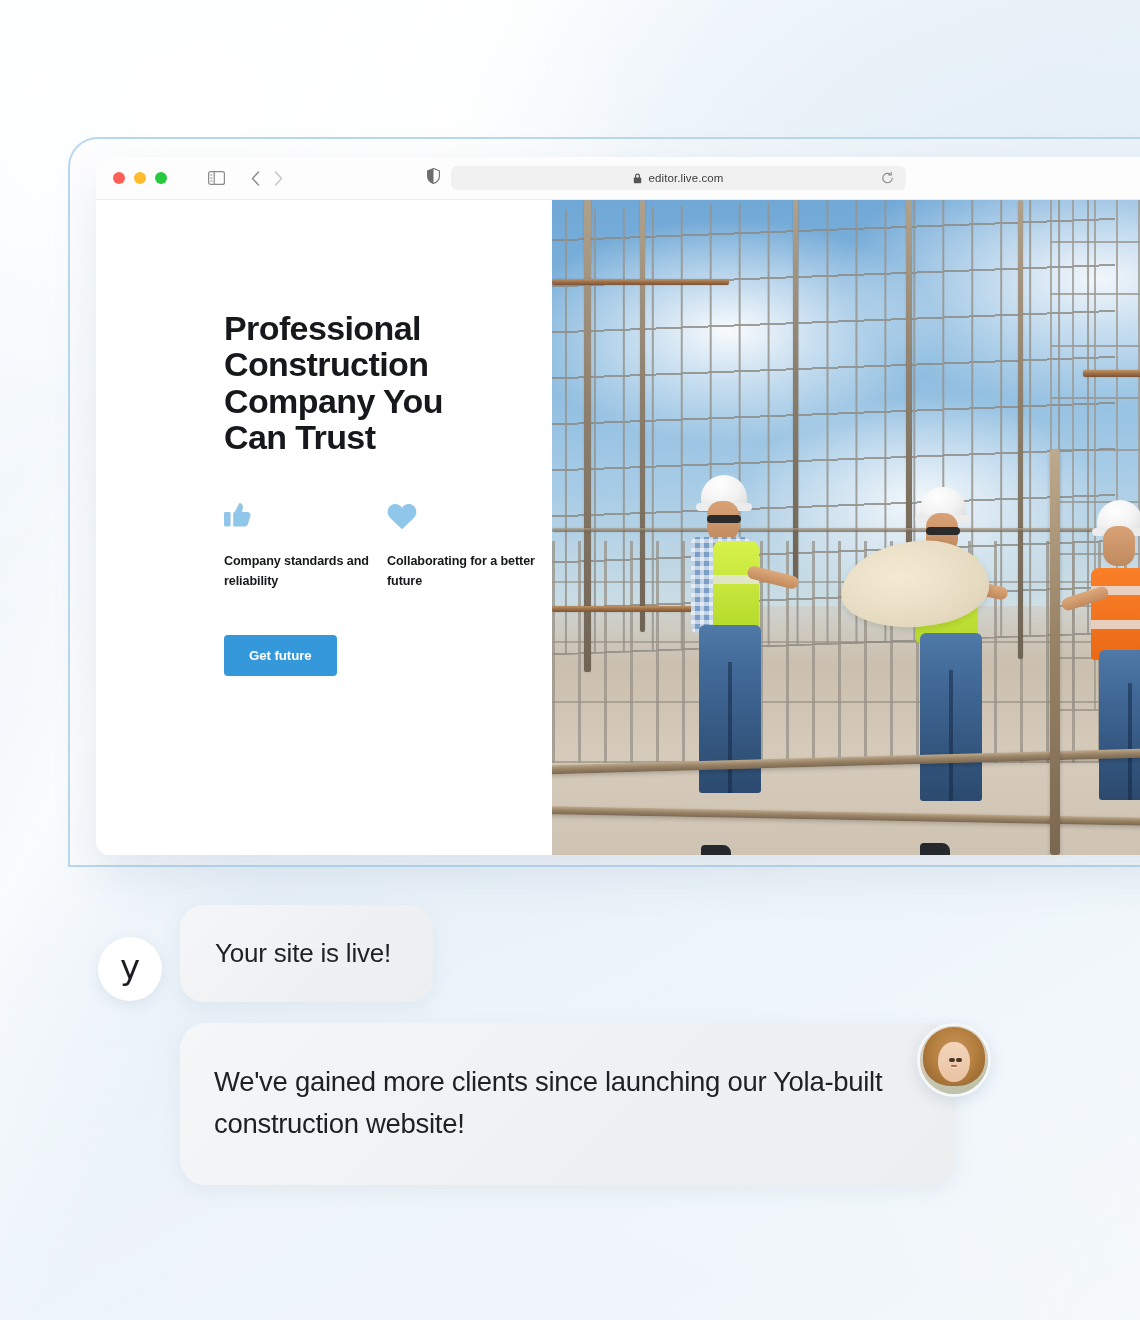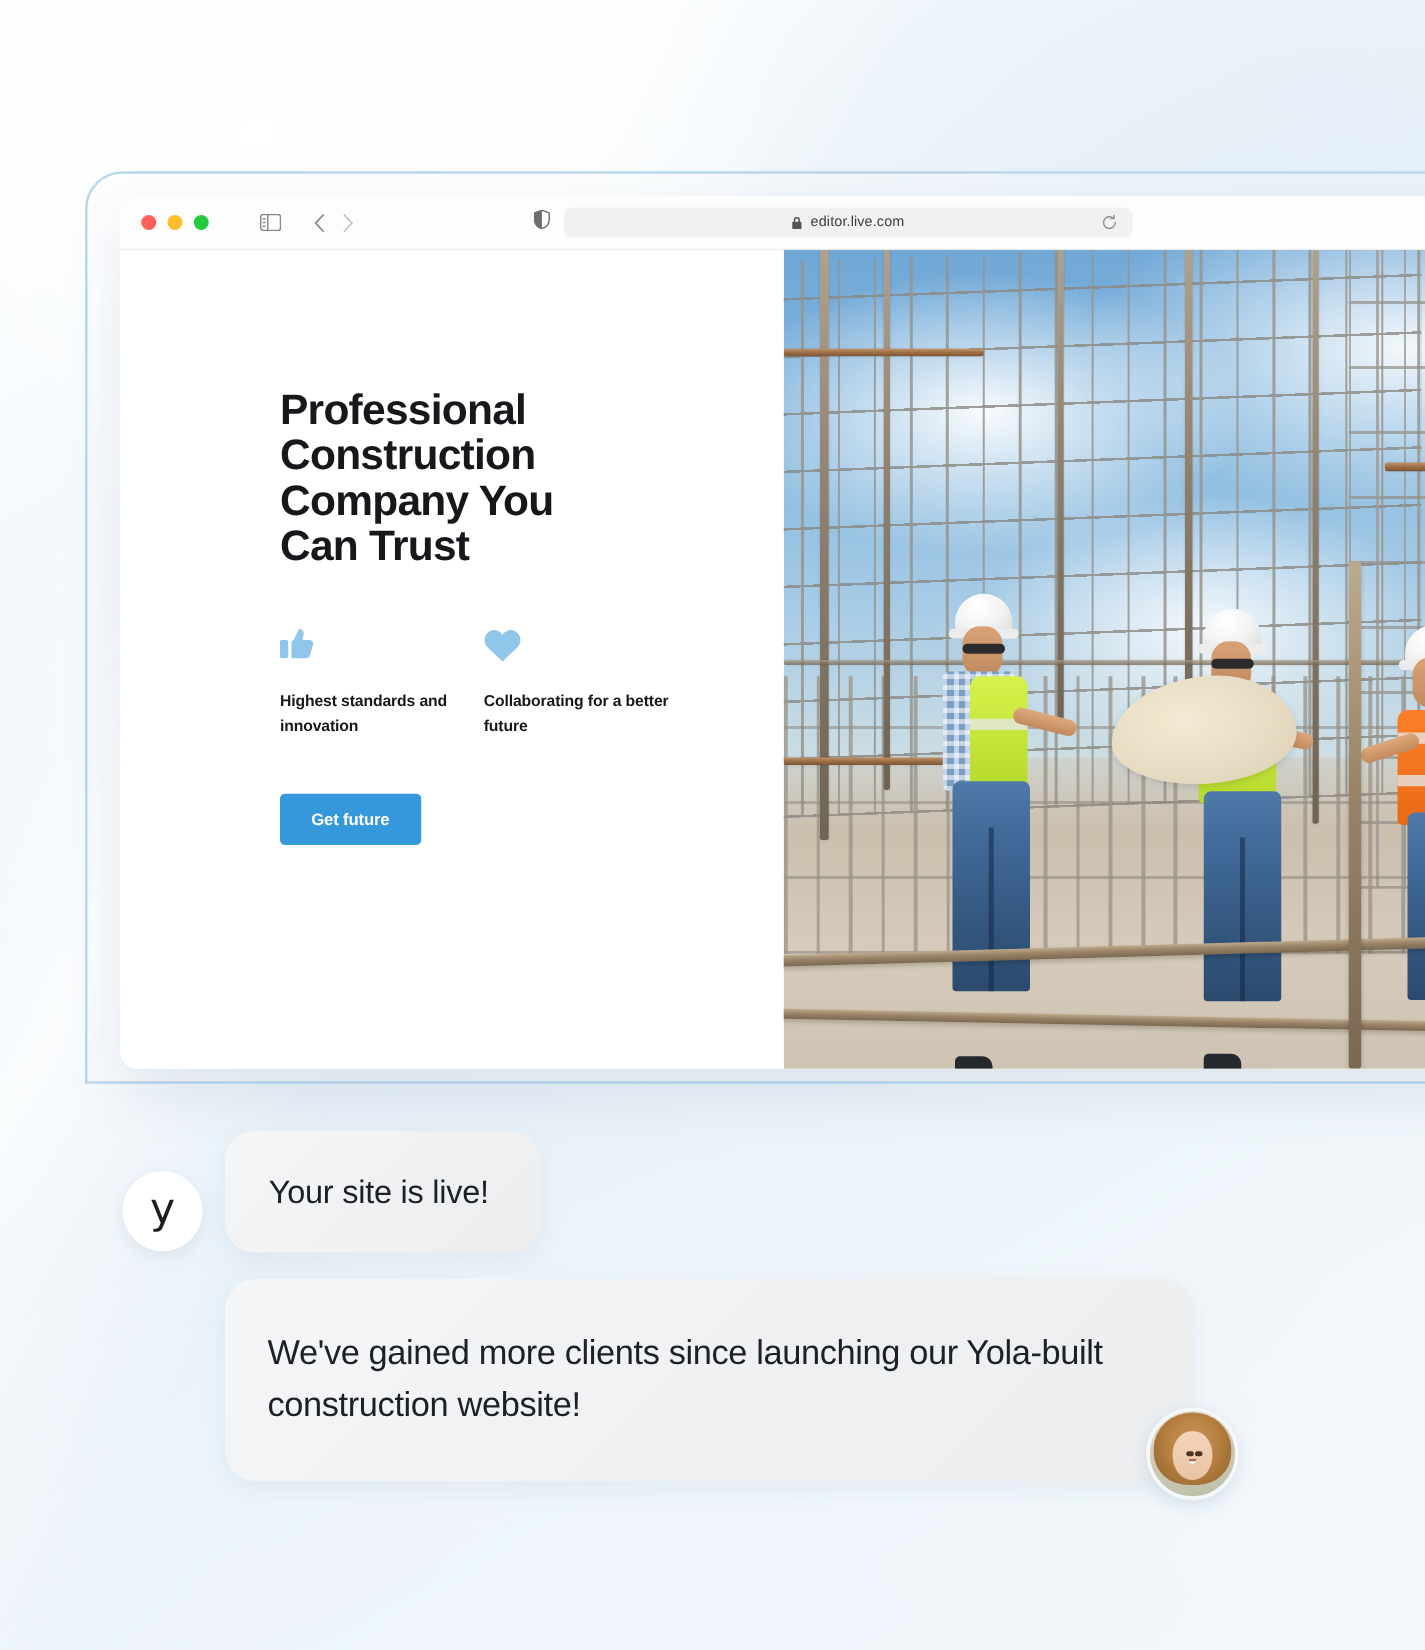--- a/index.html
+++ b/index.html
@@ -89,21 +89,21 @@
     color:#8d8d8d; display:flex;
   }
 
   
   .page {
     display:flex;
     height:calc(100% - 43px);
     background:#fff;
   }
   .page-left {
-    width:531px; flex:none;
+    width:456px; flex:none;
     padding:110px 0 0 128px;
     background:#fff;
   }
   .page-right { flex:1; position:relative; overflow:hidden; }
 
   .hero-title {
     font-size:34px;
     line-height:1.07;
     font-weight:700;
     letter-spacing:-.6px;
@@ -280,21 +280,21 @@
     color:#1d2024;
     box-shadow:0 6px 20px rgba(110,135,160,.10);
   }
   .bubble-1 {
     margin-left:18px;
     padding:33px 42px 33px 35px;
     border-radius:24px 24px 24px 24px;
     font-size:26px;
     letter-spacing:-.2px;
   }
-  .row-2 { position:absolute; left:180px; top:118px; display:flex; align-items:flex-end; }
+  .row-2 { position:absolute; left:180px; top:118px; display:flex; align-items:flex-start; }
   .bubble-2 {
     width:775px;
     padding:38px 45px 40px 34px;
     border-radius:26px;
     font-size:27.5px;
     line-height:1.52;
     letter-spacing:-.3px;
   }
   .person-avatar {
     width:74px; height:74px; border-radius:50%;
@@ -392,21 +392,21 @@
       <h1 class="hero-title">Professional Construction Company You Can Trust</h1>
 
       <div class="features">
         <div class="feature">
           <div class="feature-icon">
             <svg width="30" height="29" viewBox="0 0 30 29" fill="currentColor">
               <rect x="0" y="11" width="6.6" height="14.5" rx="1.4"></rect>
               <path d="M9.2 25.5h11.6c1.5 0 2.8-1 3.2-2.4l2.4-8.4c.5-1.9-.9-3.8-2.9-3.8h-5.4l.8-4.4c.3-1.8-.6-3.6-2.3-4.3-.7-.3-1.5 0-1.8.7l-3.5 7.2c-.3.6-.8 1.1-1.4 1.4l-.7.3z"></path>
             </svg>
           </div>
-          <div class="feature-label">Highest standards and innovation</div>
+          <div class="feature-label">Company standards and reliability</div>
         </div>
 
         <div class="feature">
           <div class="feature-icon">
             <svg width="30" height="27" viewBox="0 0 30 27" fill="currentColor">
               <path d="M15 26.2 3.2 14.9C-.2 11.6-.2 6.3 3.2 3.1c3.2-3 8.3-2.6 11.1.8l.7.9.7-.9c2.8-3.4 7.9-3.8 11.1-.8 3.4 3.2 3.4 8.5 0 11.8Z"></path>
             </svg>
           </div>
           <div class="feature-label">Collaborating for a better future</div>
         </div>

